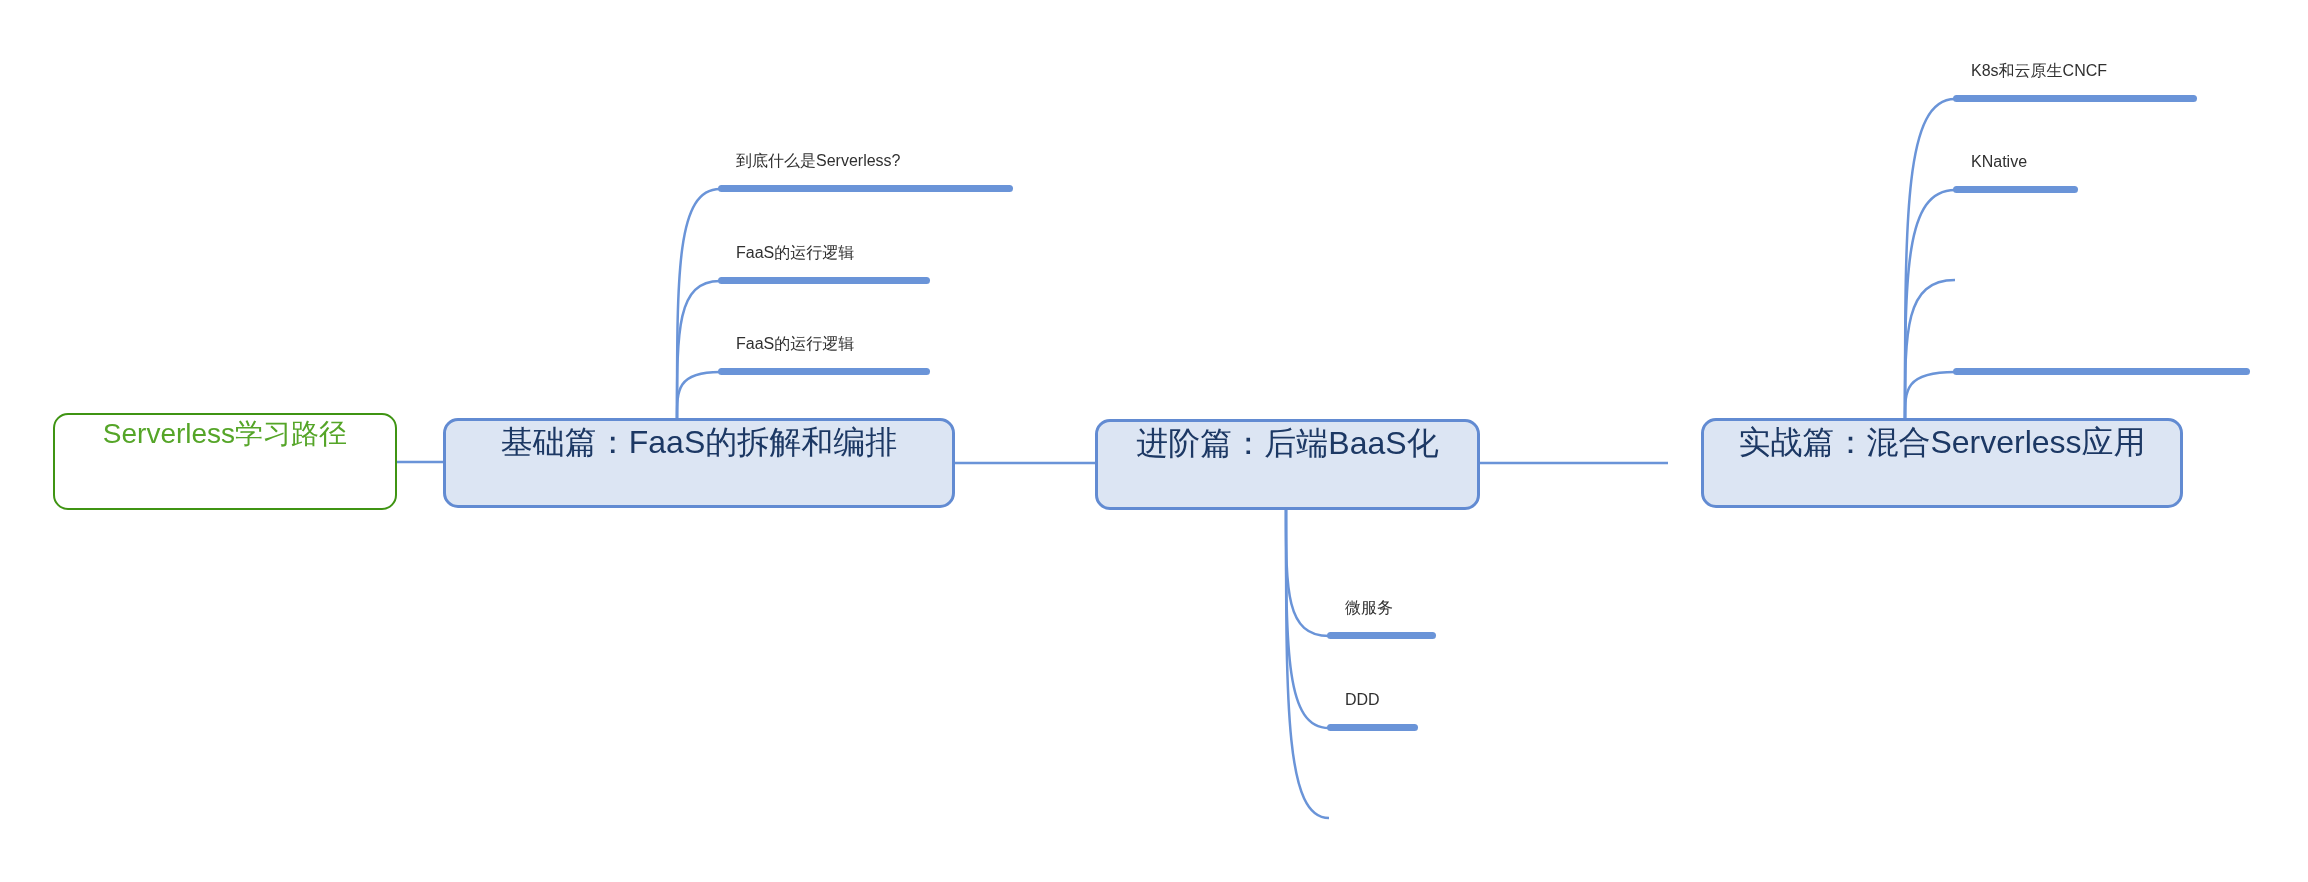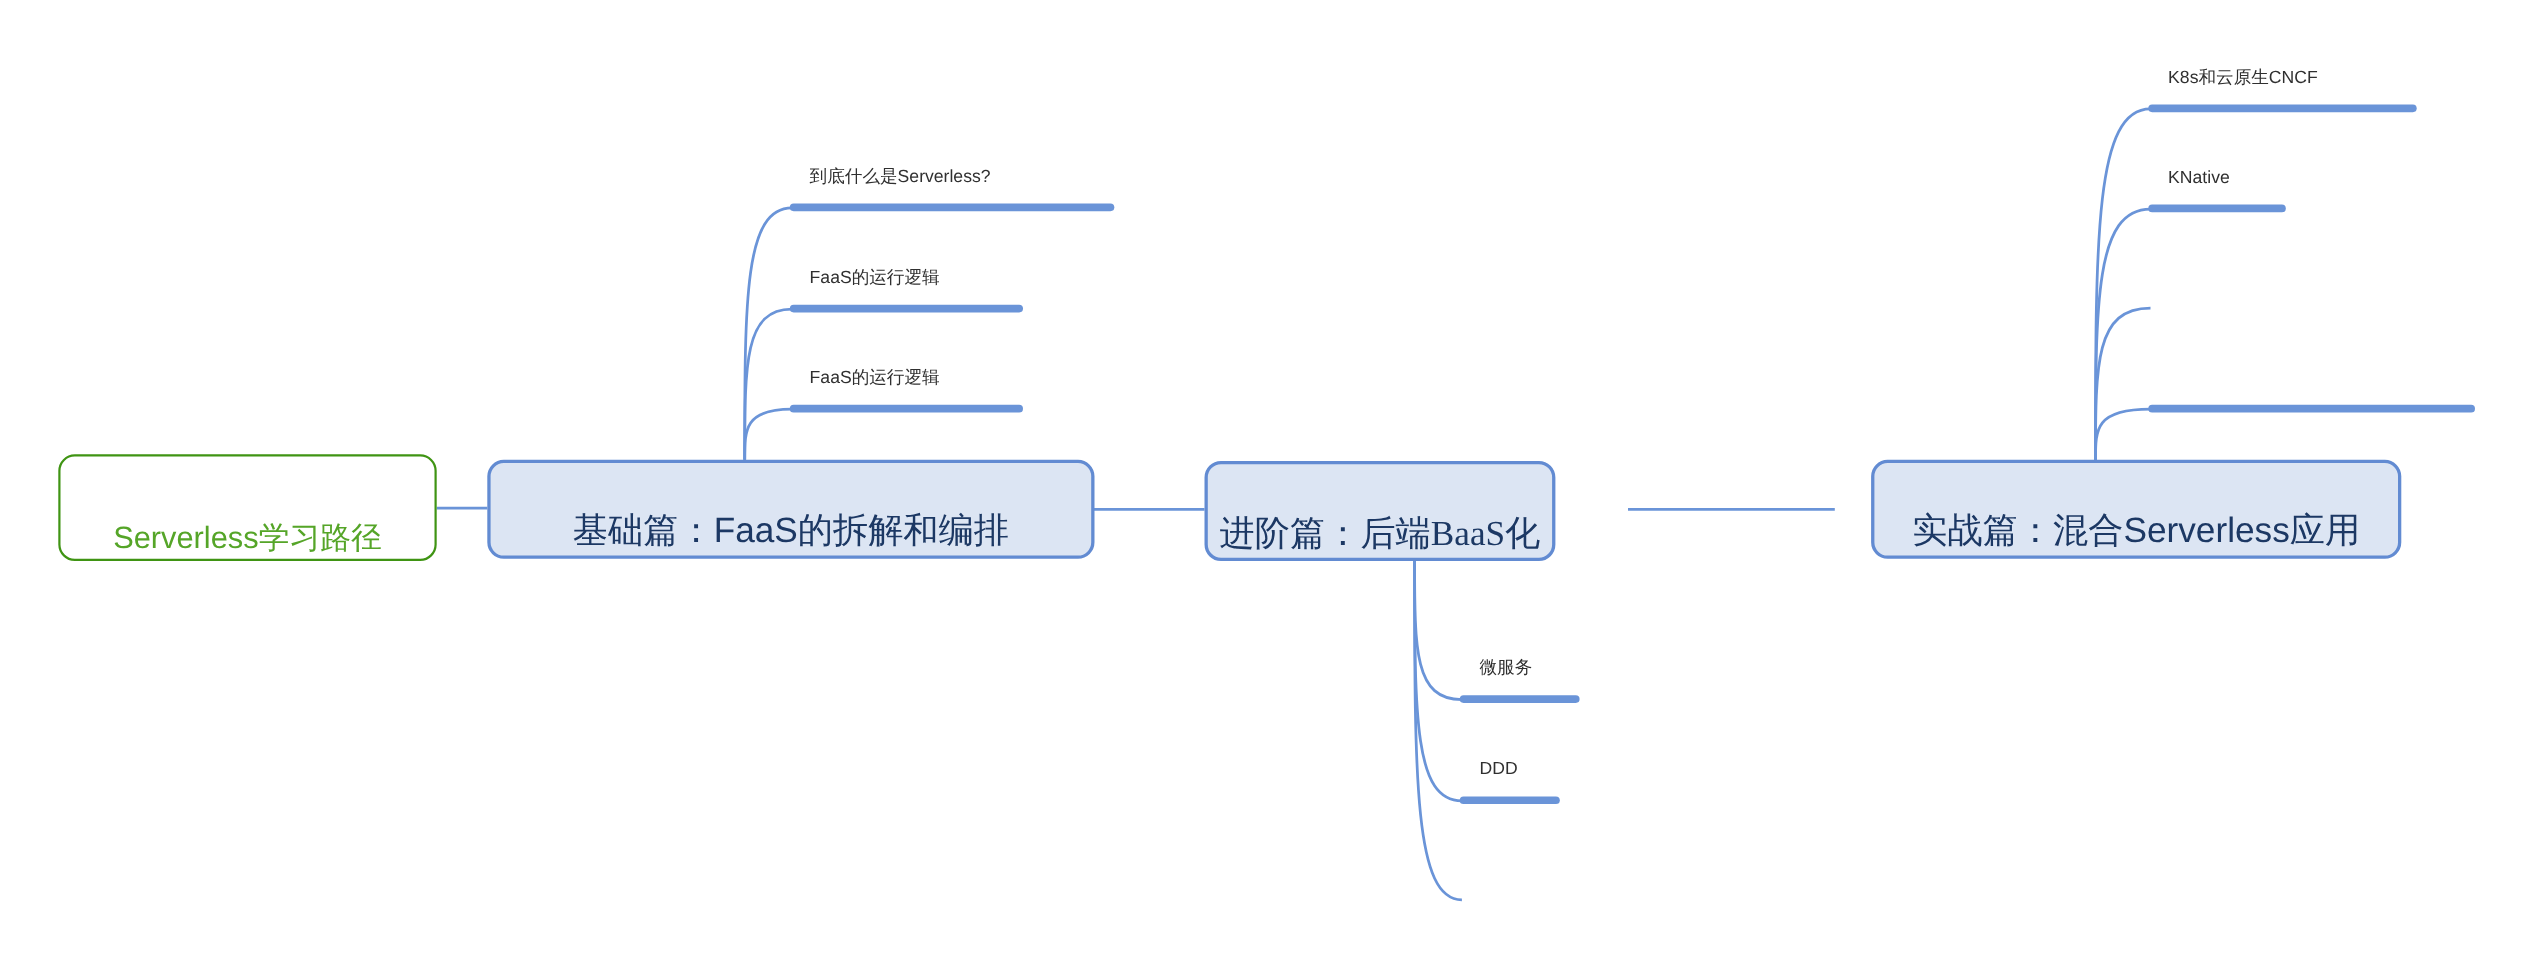--- a/index.html
+++ b/index.html
@@ -18,41 +18,41 @@
     width:2308px;height:882px;
     background:var(--canvas-bg);
     font-family:"Liberation Sans", sans-serif;
     overflow:hidden;
   }
   .connectors{position:absolute;left:0;top:0;width:2308px;height:882px;}
   .connectors path{fill:none;stroke:var(--line);stroke-width:2.5;}
   .node{
     position:absolute;
     box-sizing:border-box;
-    display:flex;align-items:flex-end;justify-content:center;
+    display:flex;align-items:flex-start;justify-content:center;
     white-space:nowrap;
     cursor:default;
   }
   .root-node{
     left:53px;top:413px;width:344px;height:97px;
     background:#ffffff;
     border:2.5px solid var(--green-border);
     border-radius:15px;
     color:var(--green-text);
     font-size:28px;
   }
   .topic-node{
     background:var(--box-fill);
     border:3px solid var(--box-border);
     border-radius:15px;
     color:var(--box-text);
     font-size:32px;
   }
-  .topic-basics{left:443px;top:418px;width:552px;height:90px;}
-  .topic-advanced{left:1095px;top:419px;width:319px;height:91px;font-family:Liberation Serif, serif;}
+  .topic-basics{left:443px;top:418px;width:512px;height:90px;}
+  .topic-advanced{left:1095px;top:419px;width:385px;height:91px;}
   .topic-practice{left:1668px;top:418px;width:482px;height:90px;margin-left:33px;}
   .leaf{position:absolute;height:46px;}
   .leaf-label{
     display:block;
     padding-left:18px;
     font-size:16px;
     line-height:30px;
     color:var(--leaf-text);
     white-space:nowrap;
   }

